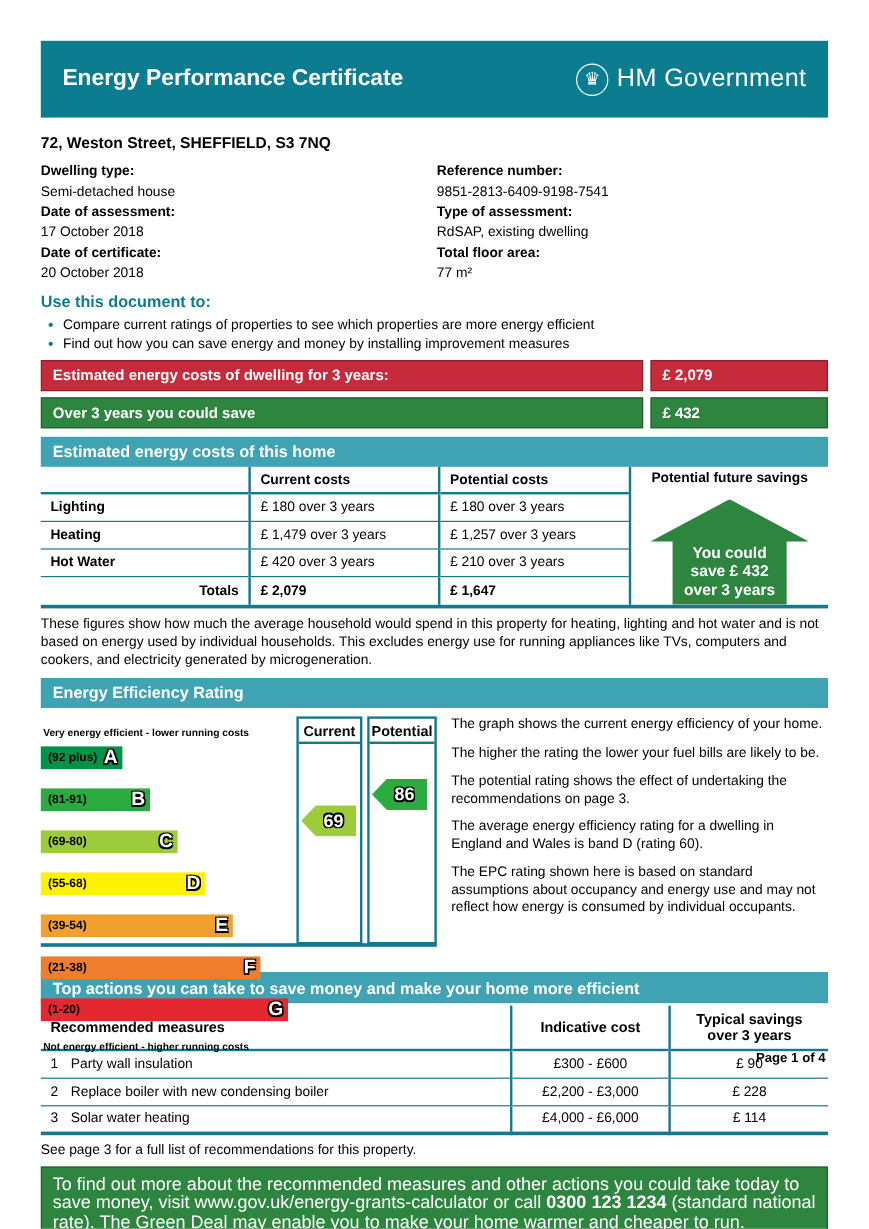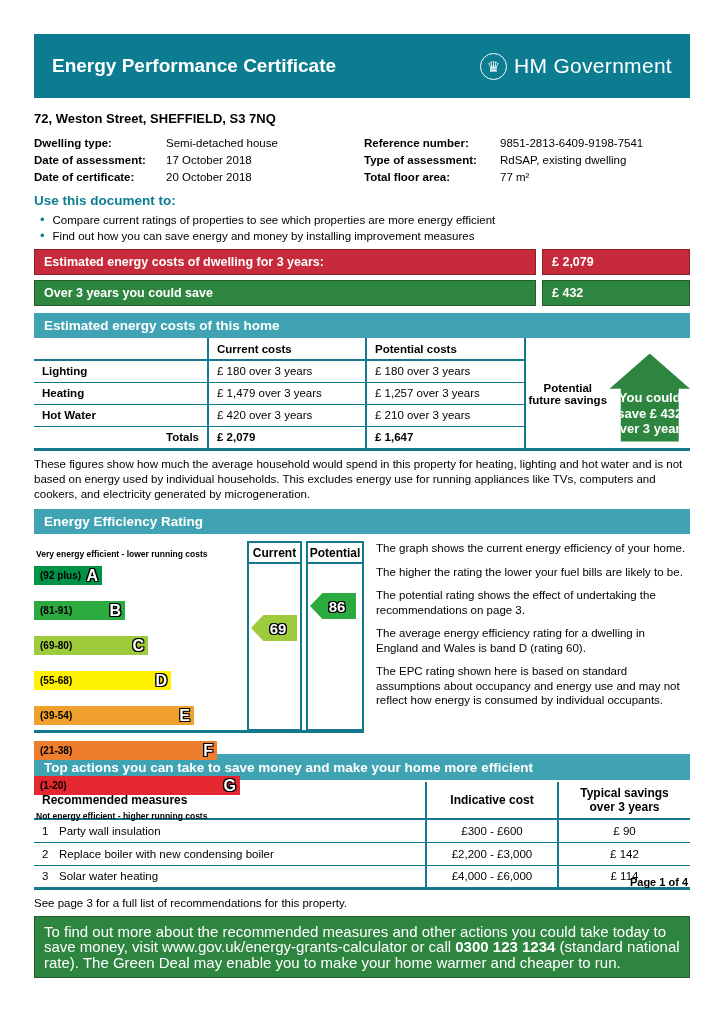--- a/index.html
+++ b/index.html
@@ -21,21 +21,21 @@
     display: flex; align-items: center; justify-content: center;
     color: #fff; font-size: 15px; line-height: 1;
   }
   .gov .gov-text { font-size: 21px; font-weight: 400; letter-spacing: 0.3px; }
 
   
   .address { margin-top: 13px; font-size: 13px; font-weight: bold; }
   .details { display: flex; margin-top: 9px; font-size: 11.5px; }
   .details .dcol { width: 330px; }
   .details .dcol.right { width: 326px; }
-  .drow { display: flex; line-height: 17px; }
+  .drow { display: flex; line-height: 17px; flex-direction: column; }
   .drow .lbl { font-weight: bold; width: 132px; flex: none; }
   .dcol.right .drow .lbl { width: 136px; }
 
   
   .use-head { margin-top: 7px; color: #0c7d91; font-size: 13.5px; font-weight: bold; }
   .use-list { list-style: none; margin-top: 4px; }
   .use-list li { display: flex; align-items: flex-start; font-size: 11.5px; line-height: 16px; }
   .bullet { color: #0c7d91; font-size: 13px; margin: 0 8px 0 6px; line-height: 15px; }
 
   
@@ -55,21 +55,21 @@
   .costs-table { border-collapse: collapse; width: 490px; }
   .costs-table th, .costs-table td { font-size: 11.5px; padding: 3px 8px; text-align: left; height: 22px; }
   .costs-table th { font-weight: bold; }
   .costs-table .c2, .costs-table .c3 { border-left: 2.5px solid #15798d; width: 158px; }
   .costs-table thead tr { border-bottom: 2.5px solid #15798d; }
   .costs-table tbody tr { border-bottom: 1.5px solid #15798d; }
   .costs-table tbody tr:last-child { border-bottom: none; }
   .costs-table .row-label { font-weight: bold; }
   .costs-table .totals-label { text-align: right; font-weight: bold; }
   .costs-table .totals-val { font-weight: bold; }
-  .future { width: 166px; border-left: 2.5px solid #15798d; display: flex; align-items: center; }
+  .future { width: 166px; border-left: 2.5px solid #15798d; display: flex; flex-direction: column; align-items: center; }
   .future .fhead { font-size: 11.5px; font-weight: bold; padding: 4px 2px 2px; text-align: center; }
   .house {
     margin-top: 9px; width: 132px; height: 88px; color: #fff; font-weight: bold;
     font-size: 13px; line-height: 15.5px; text-align: center;
     clip-path: polygon(50% 0, 100% 40%, 86% 40%, 86% 100%, 14% 100%, 14% 40%, 0 40%);
     display: flex; flex-direction: column; justify-content: flex-end; padding-bottom: 5px;
   }
   .disclaimer { margin-top: 6px; font-size: 11.5px; line-height: 15px; }
 
   
@@ -326,21 +326,21 @@
     </thead>
     <tbody>
       <tr>
         <td><span class="mnum">1</span><span>Party wall insulation</span></td>
         <td class="c2">£300 - £600</td>
         <td class="c3">£ 90</td>
       </tr>
       <tr>
         <td><span class="mnum">2</span><span>Replace boiler with new condensing boiler</span></td>
         <td class="c2">£2,200 - £3,000</td>
-        <td class="c3">£ 142</td>
+        <td class="c3">£ 228</td>
       </tr>
       <tr>
         <td><span class="mnum">3</span><span>Solar water heating</span></td>
         <td class="c2">£4,000 - £6,000</td>
         <td class="c3">£ 114</td>
       </tr>
     </tbody>
   </table>
 
   <p class="see-page">See page 3 for a full list of recommendations for this property.</p>

